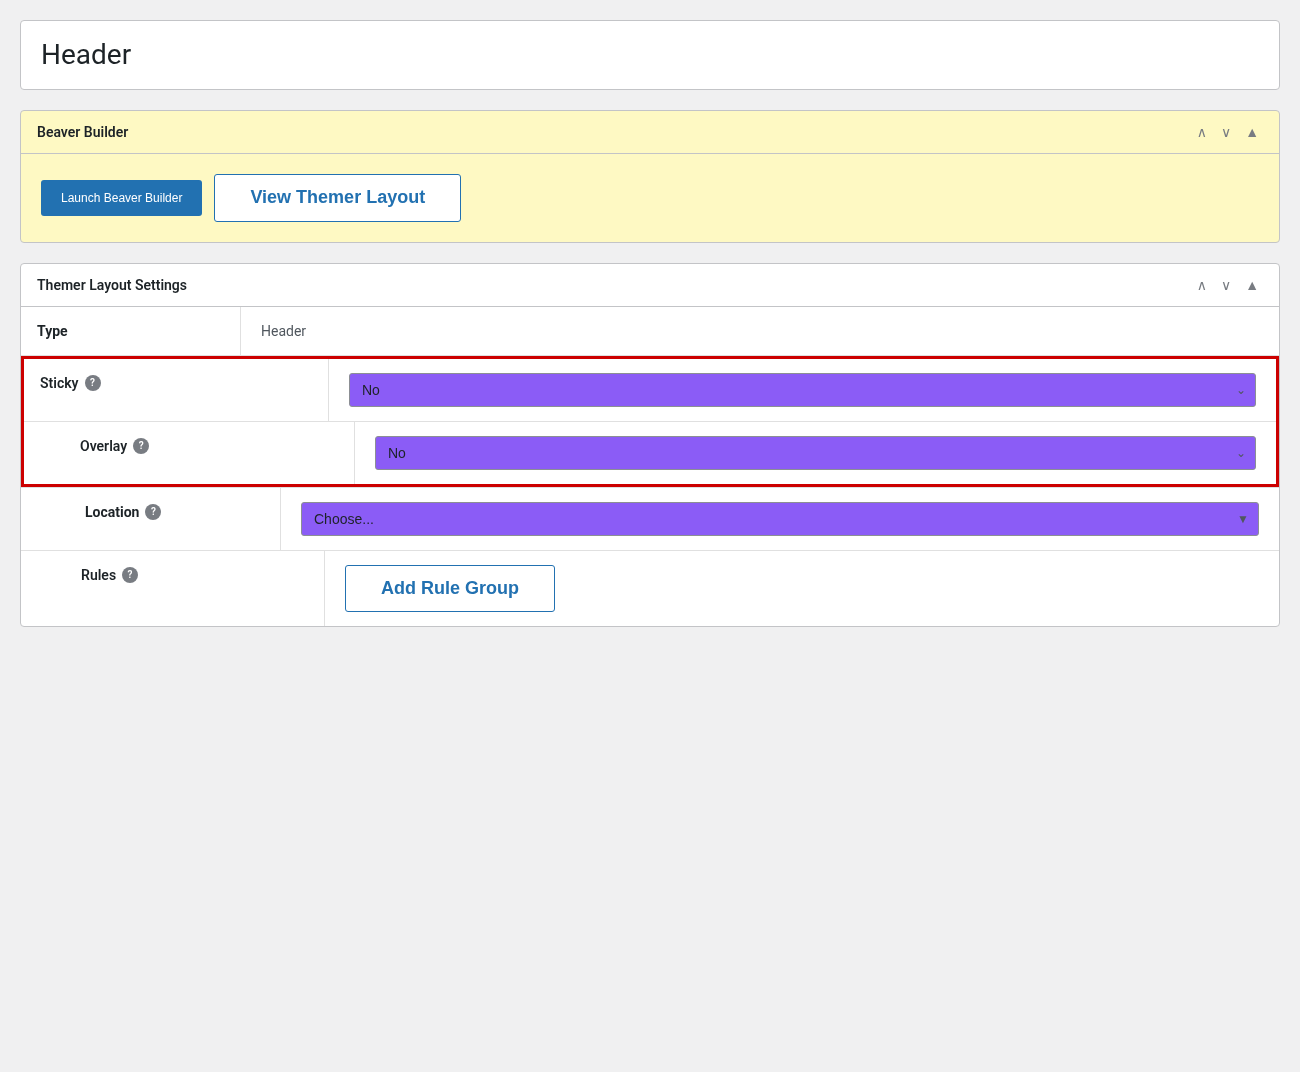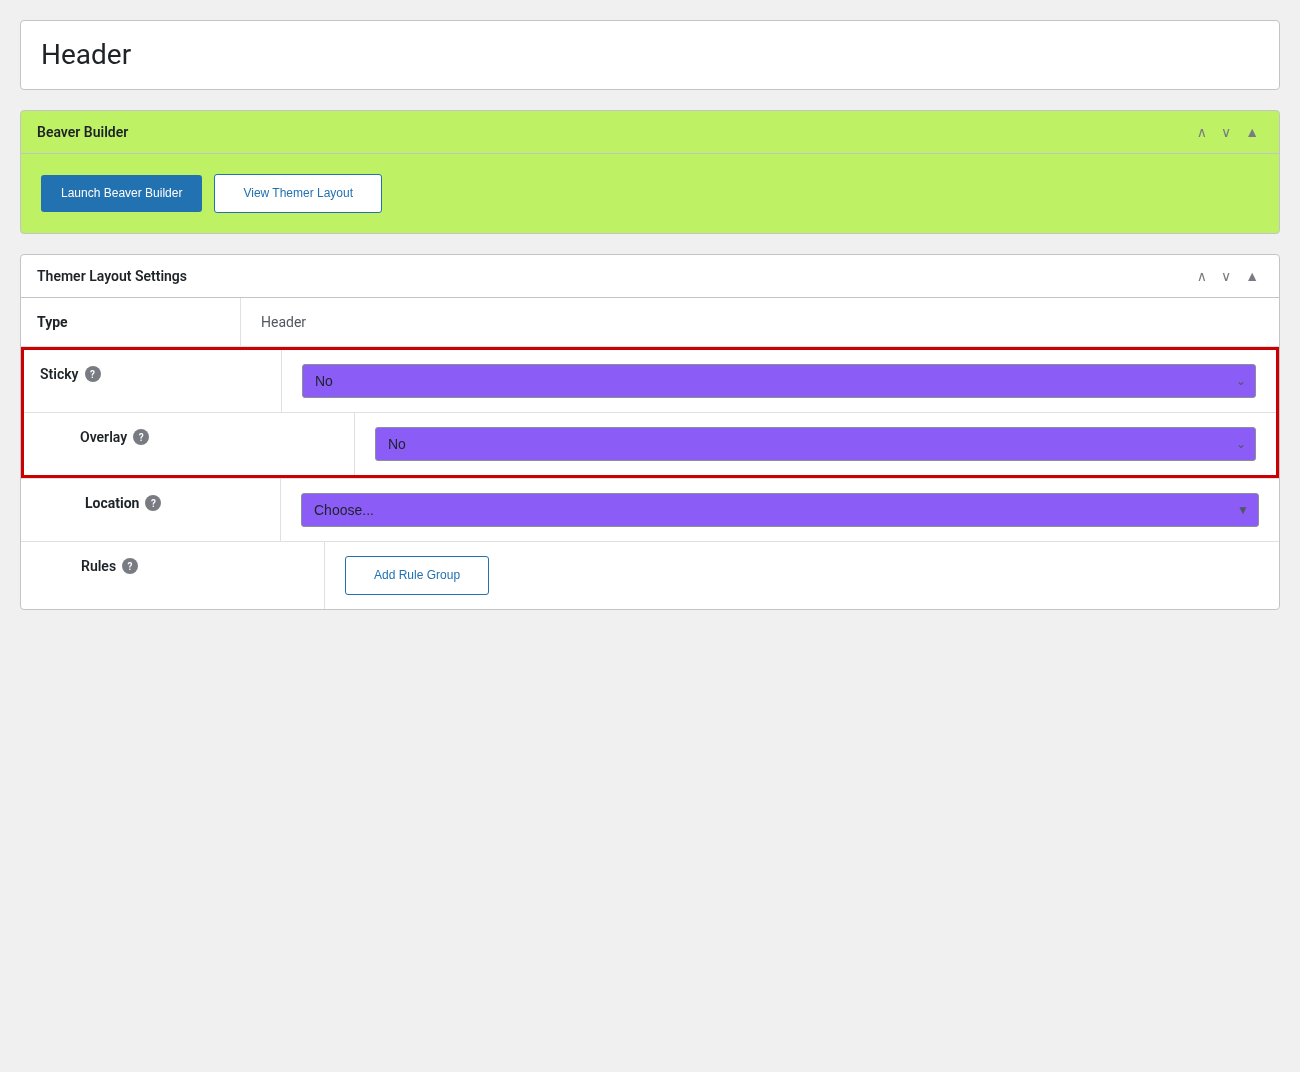--- a/index.html
+++ b/index.html
@@ -27,21 +27,21 @@
     }
 
     .page-title {
       font-size: 28px;
       font-weight: 400;
       color: #1d2327;
       line-height: 1.3;
     }
 
     .metabox {
-      background: #bef264;
+      background: #fef9c3;
       border: 1px solid #c3c4c7;
       border-radius: 4px;
       margin-bottom: 20px;
     }
 
     .metabox-header {
       display: flex;
       align-items: center;
       justify-content: space-between;
       padding: 12px 16px;
@@ -84,23 +84,23 @@
       font-weight: 400;
       cursor: pointer;
       line-height: 1.4;
     }
 
     .btn-outline {
       background: #fff;
       color: #2271b1;
       border: 1px solid #2271b1;
       border-radius: 3px;
-      padding: 10px 28px;
-      font-size: 12px;
-      font-weight: 400;
+      padding: 10px 35px;
+      font-size: 18px;
+      font-weight: 700;
       cursor: pointer;
       line-height: 1.4;
     }
 
     .btn-row {
       display: flex;
       gap: 12px;
       align-items: center;
     }
 
@@ -212,21 +212,21 @@
       <span>Type</span>
     </div>
     <div style="flex:1; padding:16px 20px; color:#50575e;">
       <span>Header</span>
     </div>
   </div>
 
   <div style="border: 3px solid #cc0000; margin: 0;">
 
     <div style="display:flex; border-bottom: 1px solid #e0e0e0; background:#fff;">
-      <div style="width:258px; padding:16px; flex-shrink:0; border-right:1px solid #e0e0e0;">
+      <div style="width:305px; padding:16px; flex-shrink:0; border-right:1px solid #e0e0e0;">
         <div class="label-with-help">
           <span style="font-weight:600;">Sticky</span>
           <span class="help-icon">?</span>
         </div>
       </div>
       <div style="flex:1; padding:14px 20px;">
         <div class="select-wrapper">
           <select class="select-field">
             <option>No</option>
             <option>Yes</option>

